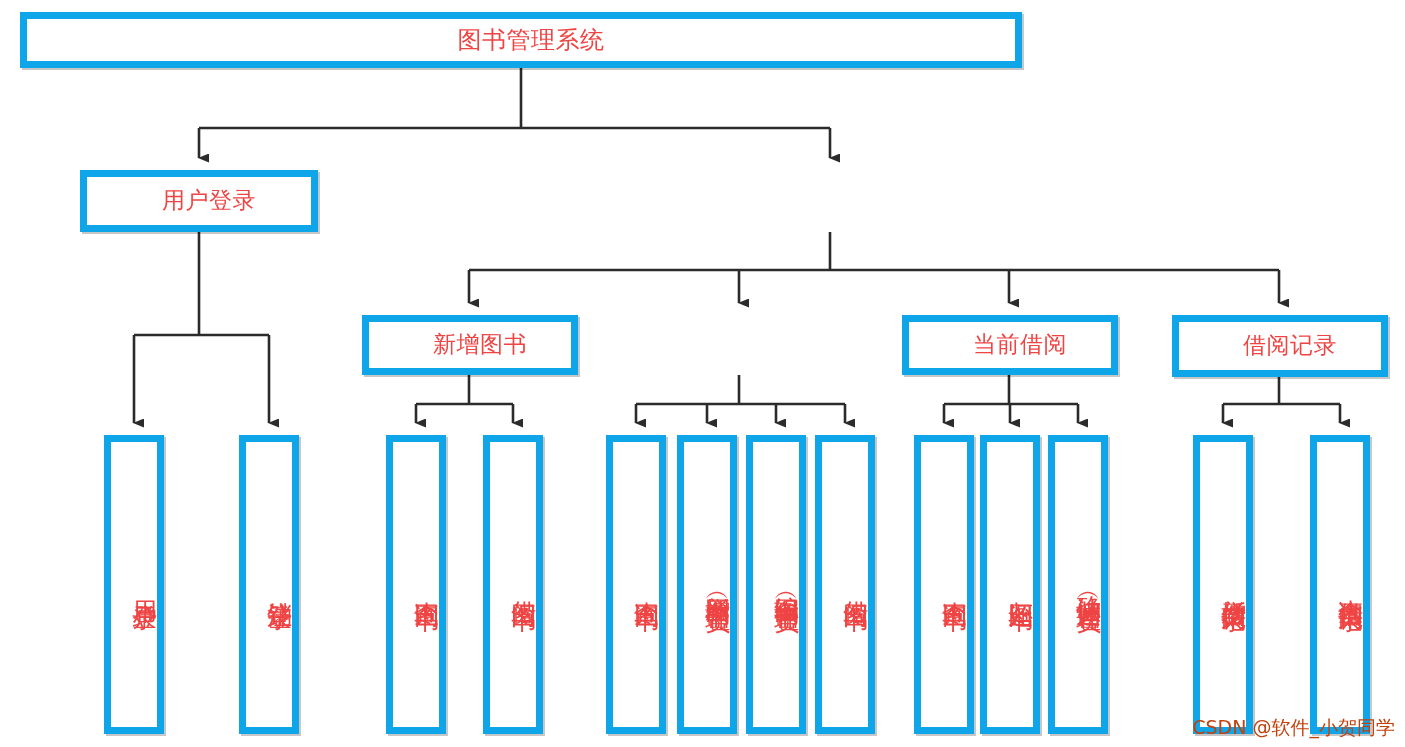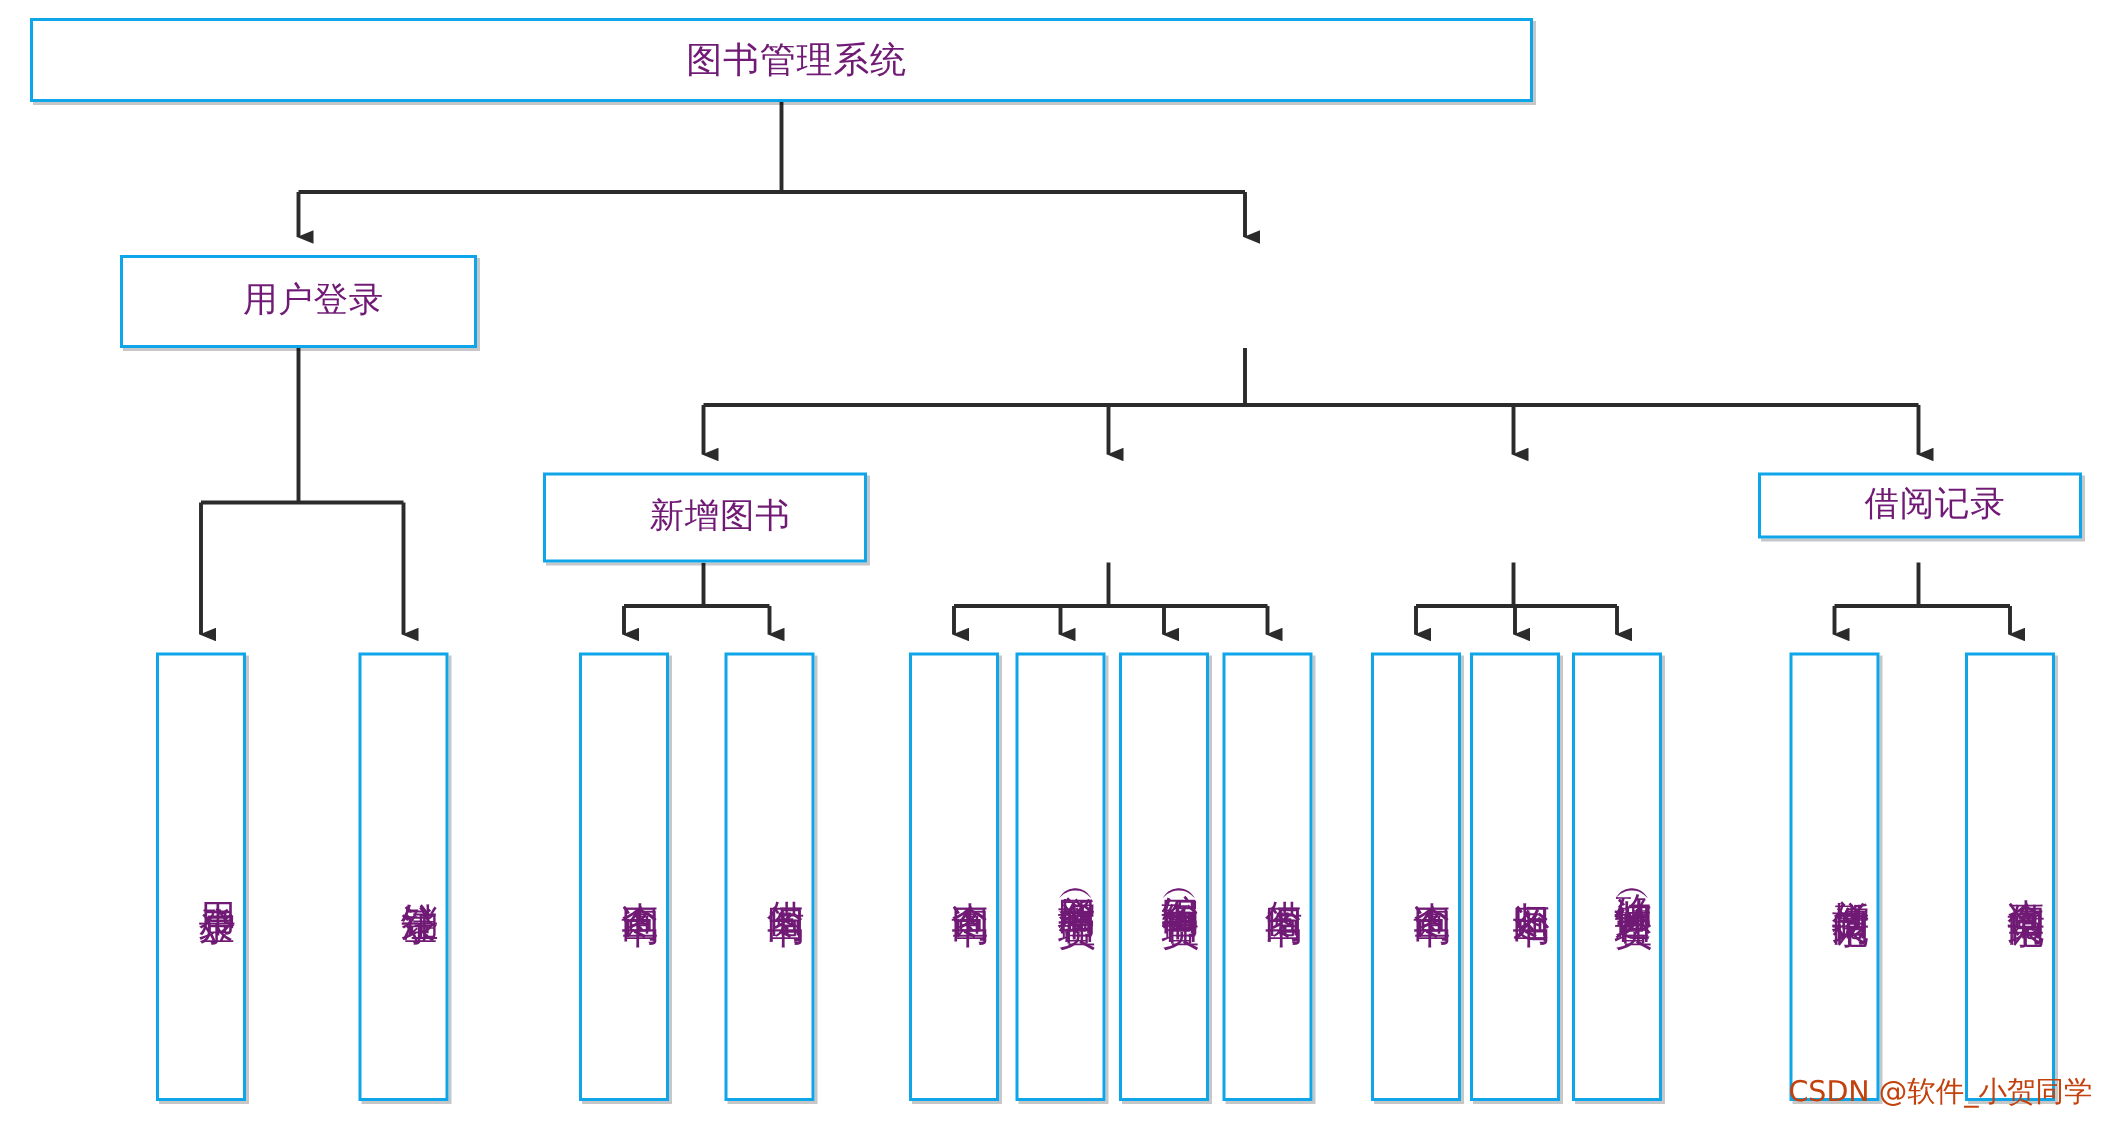--- a/index.html
+++ b/index.html
@@ -22,26 +22,26 @@
     left: 0;
     top: 0;
     width: 1405px;
     height: 747px;
     pointer-events: none;
   }
   .node {
     position: absolute;
     box-sizing: border-box;
     background: #ffffff;
-    border: 2px solid #0ea5e9;
+    border: 7px solid #0ea5e9;
     box-shadow: 2px 2px 0 rgba(0,0,0,0.22);
     display: flex;
     align-items: center;
     justify-content: center;
-    color: #701a75;
+    color: #ef4444;
     z-index: 2;
     padding-left: 20px;
   }
   .node .label {
     display: block;
     text-align: center;
     line-height: 1.18;
     white-space: nowrap;
   }
   
@@ -140,22 +140,25 @@
   <div class="node horiz" style="left:80px; top:170px; width:238px; height:62px;">
     <span class="label">用户登录</span>
   </div>
 
 
   <div class="node horiz" style="left:362px; top:315px; width:216px; height:60px;">
     <span class="label">新增图书</span>
   </div>
 
 
-
-  <div class="node horiz" style="left:1172px; top:315px; width:216px; height:44px;">
+  <div class="node horiz" style="left:902px; top:315px; width:216px; height:60px;">
+    <span class="label">当前借阅</span>
+  </div>
+
+  <div class="node horiz" style="left:1172px; top:315px; width:216px; height:62px;">
     <span class="label">借阅记录</span>
   </div>
 
   <div class="node vert" style="left:104px; top:435px; width:60px; height:299px;">
     <span class="label">用户登录</span>
   </div>
 
   <div class="node vert" style="left:239px; top:435px; width:60px; height:299px;">
     <span class="label">注销登录</span>
   </div>

